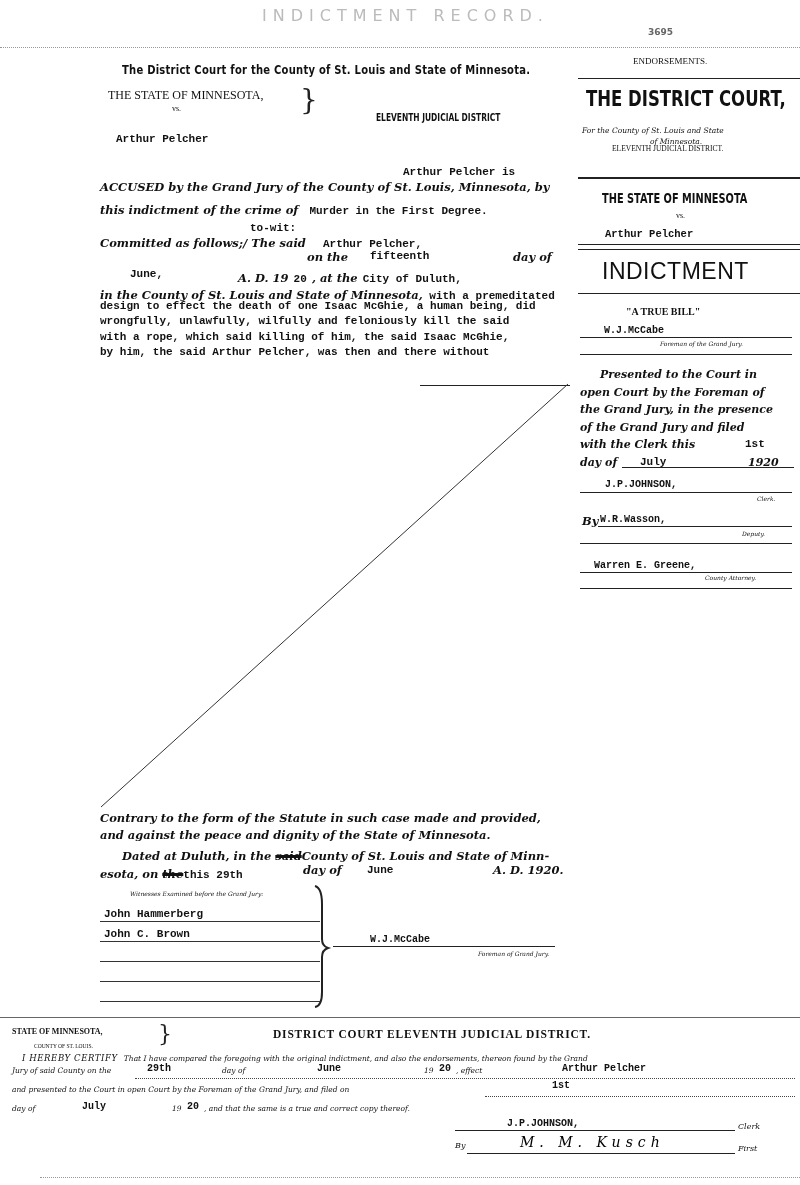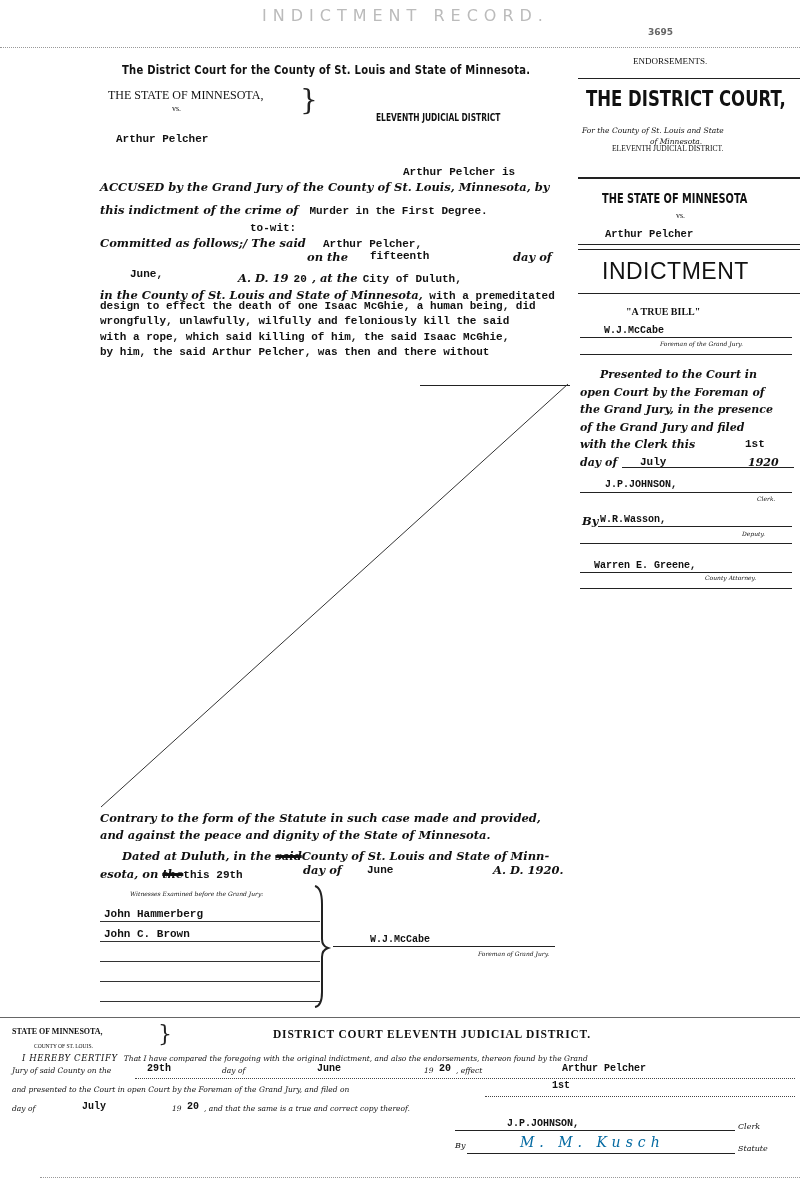--- a/index.html
+++ b/index.html
@@ -8,21 +8,21 @@
   .abs{position:absolute;}
   .mono{font-family:"Liberation Mono","DejaVu Sans Mono",monospace;font-weight:bold;font-size:11px;}
   .ital{font-family:"DejaVu Serif",serif;font-style:italic;font-weight:bold;font-size:11.5px;}
   .cond{font-family:"DejaVu Sans",sans-serif;font-weight:bold;transform-origin:left top;}
   .serif{font-family:"Liberation Serif",serif;}
   .line{position:absolute;border-top:1px solid #222;height:0;}
   .dline{position:absolute;border-top:1px dotted #444;height:0;}
   .faded{color:#bbb;letter-spacing:6px;font-family:"DejaVu Sans",sans-serif;font-size:16px;}
   .small-ital{font-family:"DejaVu Serif",serif;font-style:italic;font-size:6px;}
   .brace{font-family:"DejaVu Serif",serif;color:#222;}
-  .sig{font-family:"DejaVu Serif",serif;font-style:italic;font-size:14px;color:#0369a1;}
+  .sig{font-family:"DejaVu Serif",serif;font-style:italic;font-size:14px;color:#000000;}
 </style>
 </head>
 <body>
 
 <div class="abs faded" style="left:262px;top:6px;">INDICTMENT RECORD.</div>
 <div class="abs" style="left:648px;top:27px;font-family:'DejaVu Sans',sans-serif;font-size:9px;color:#666;font-weight:bold;">3695</div>
 <div class="dline" style="left:0;top:47px;width:800px;border-top-color:#999;"></div>
 
 <div class="abs cond" style="left:122px;top:62px;font-size:12.5px;transform:scaleX(0.8);white-space:nowrap;letter-spacing:0.3px;">The District Court for the County of St. Louis and State of Minnesota.</div>
 
@@ -188,14 +188,14 @@
   <span class="abs" style="left:192px;top:0;">, and that the same is a true and correct copy thereof.</span>
 </div>
 
 <div class="abs mono" style="left:507px;top:1118px;font-size:10px;">J.P.JOHNSON,</div>
 <div class="line" style="left:455px;top:1130px;width:280px;"></div>
 <div class="abs ital" style="left:738px;top:1122px;font-size:8px;font-weight:normal;text-align:center;">Clerk</div>
 
 <div class="abs ital" style="left:455px;top:1141px;font-size:8px;font-weight:normal;">By</div>
 <div class="abs sig" style="left:520px;top:1134px;letter-spacing:5px;">M. M. Kusch</div>
 <div class="line" style="left:467px;top:1153px;width:268px;"></div>
-<div class="abs ital" style="left:738px;top:1144px;font-size:8px;font-weight:normal;">Statute</div>
+<div class="abs ital" style="left:738px;top:1144px;font-size:8px;font-weight:normal;">First</div>
 <div class="dline" style="left:40px;top:1177px;width:760px;border-top-color:#999;"></div>
 
 </body></html>

